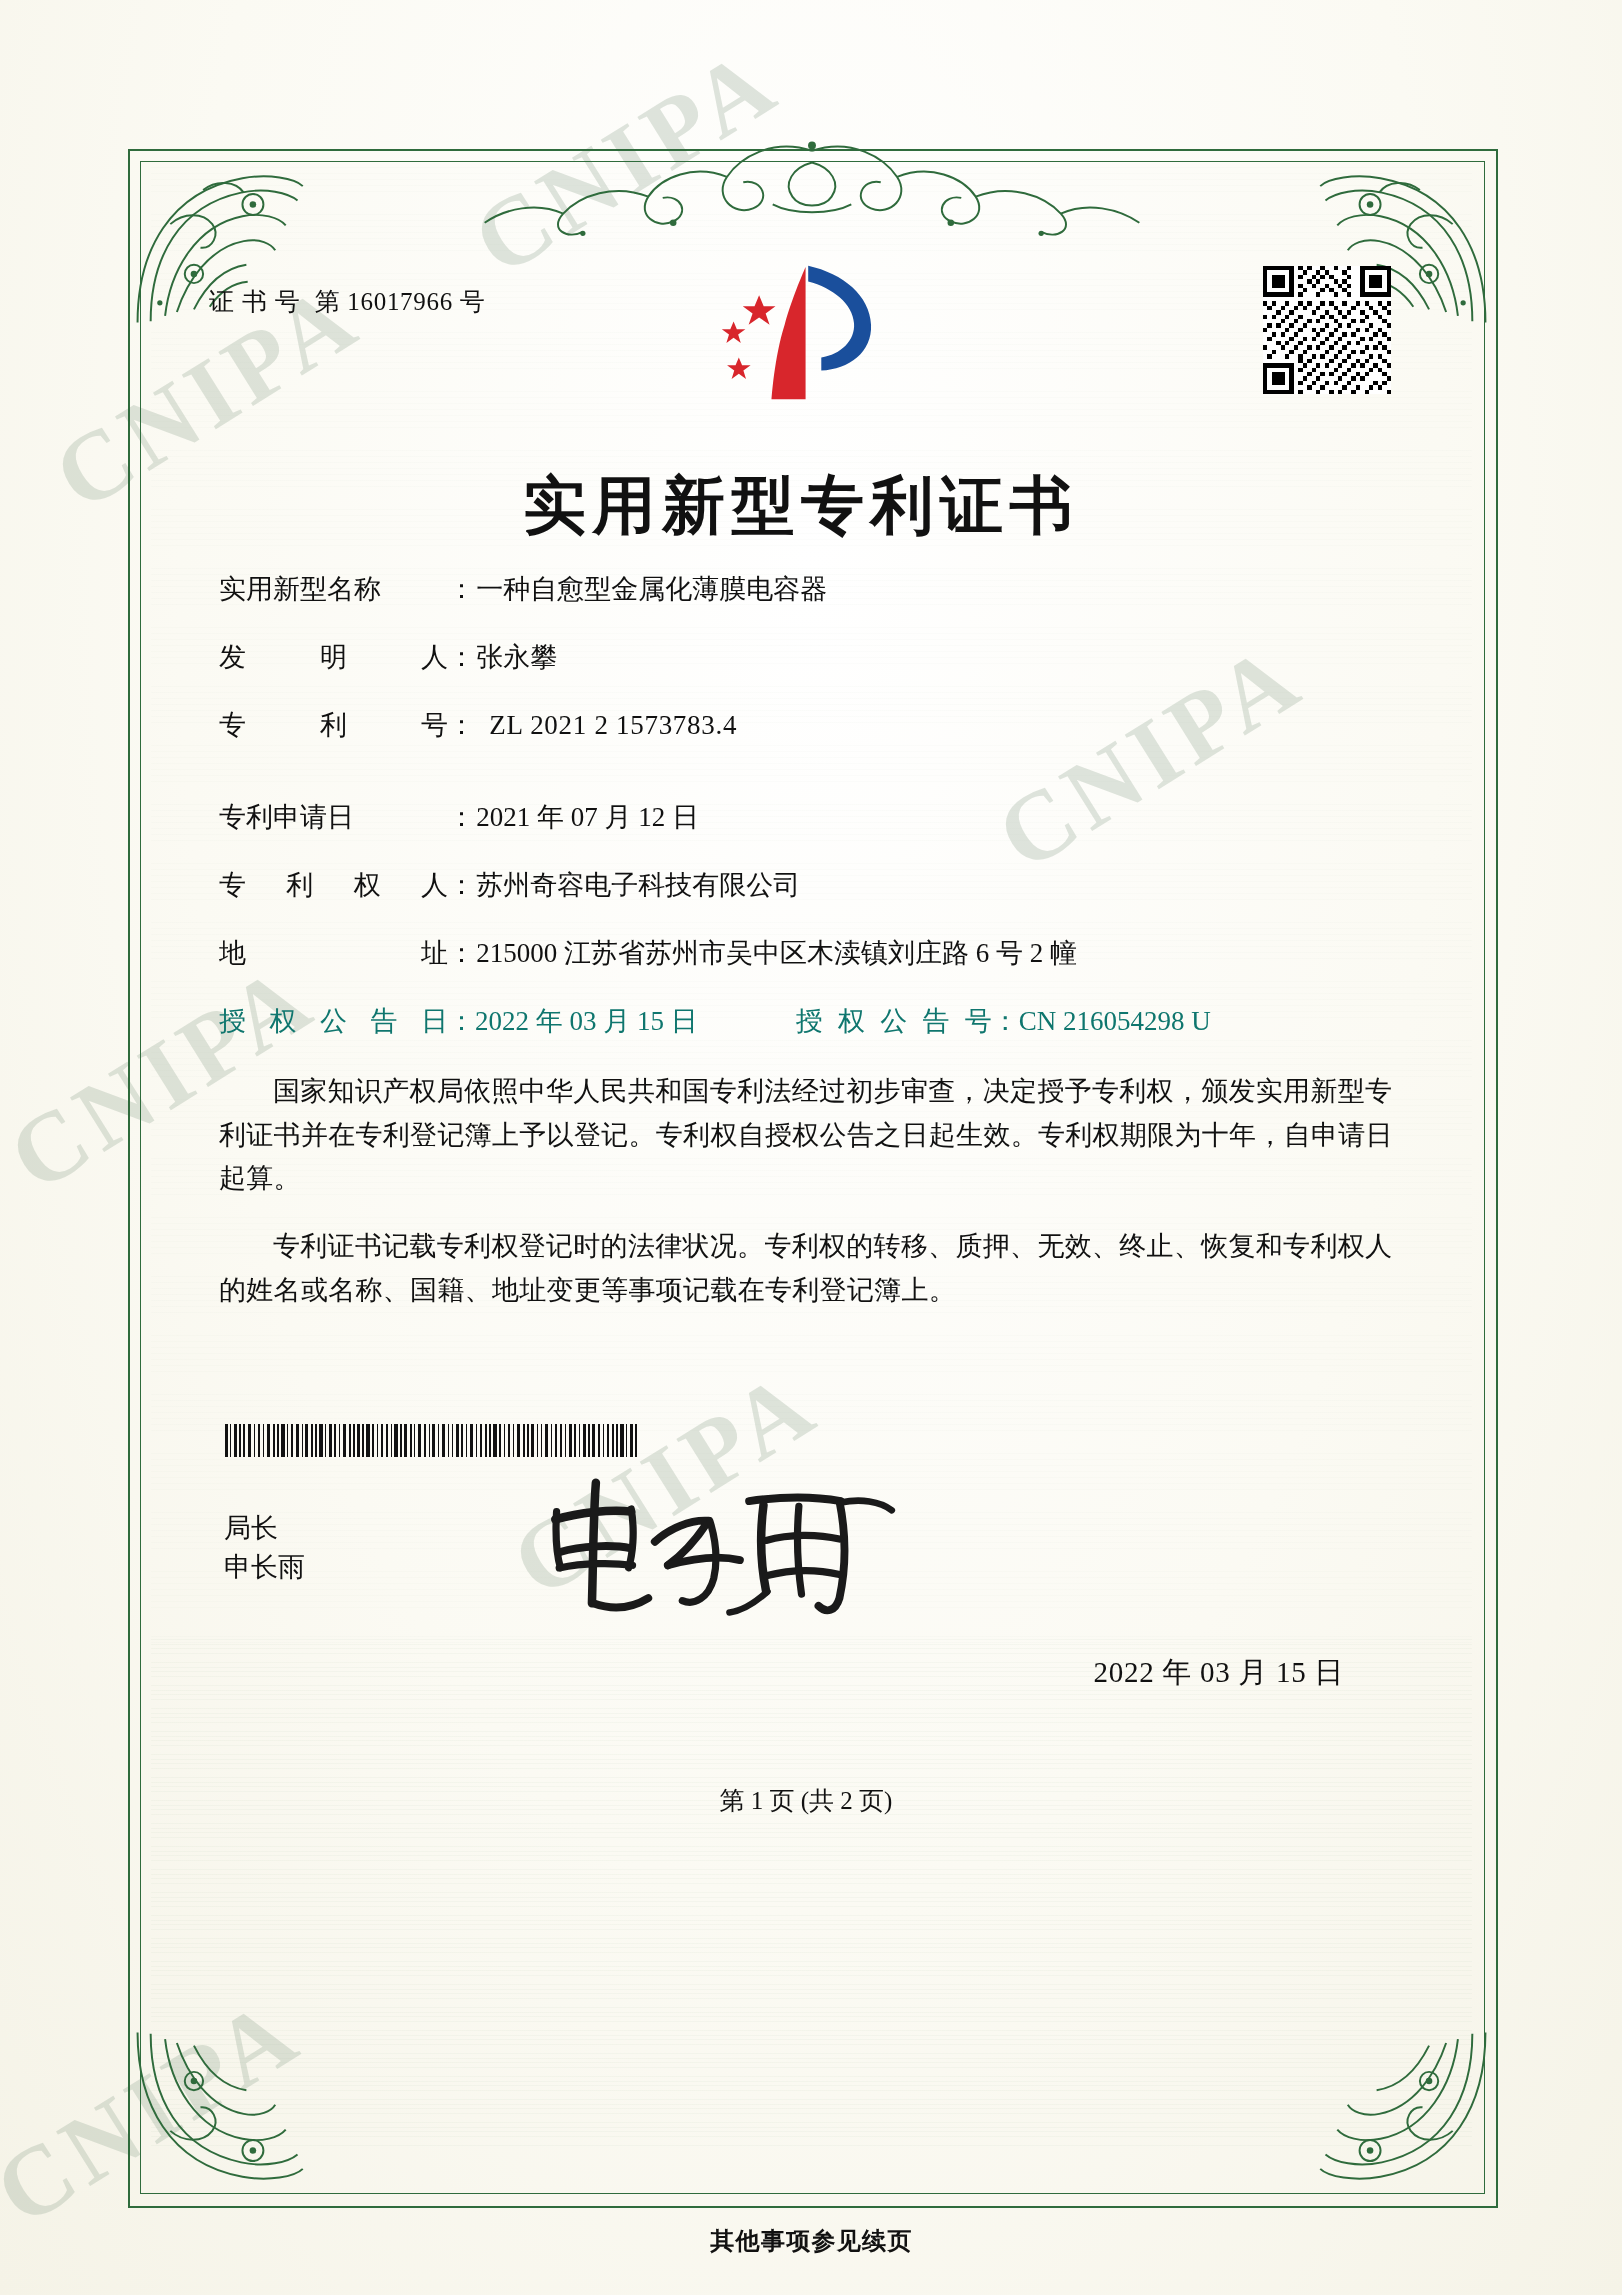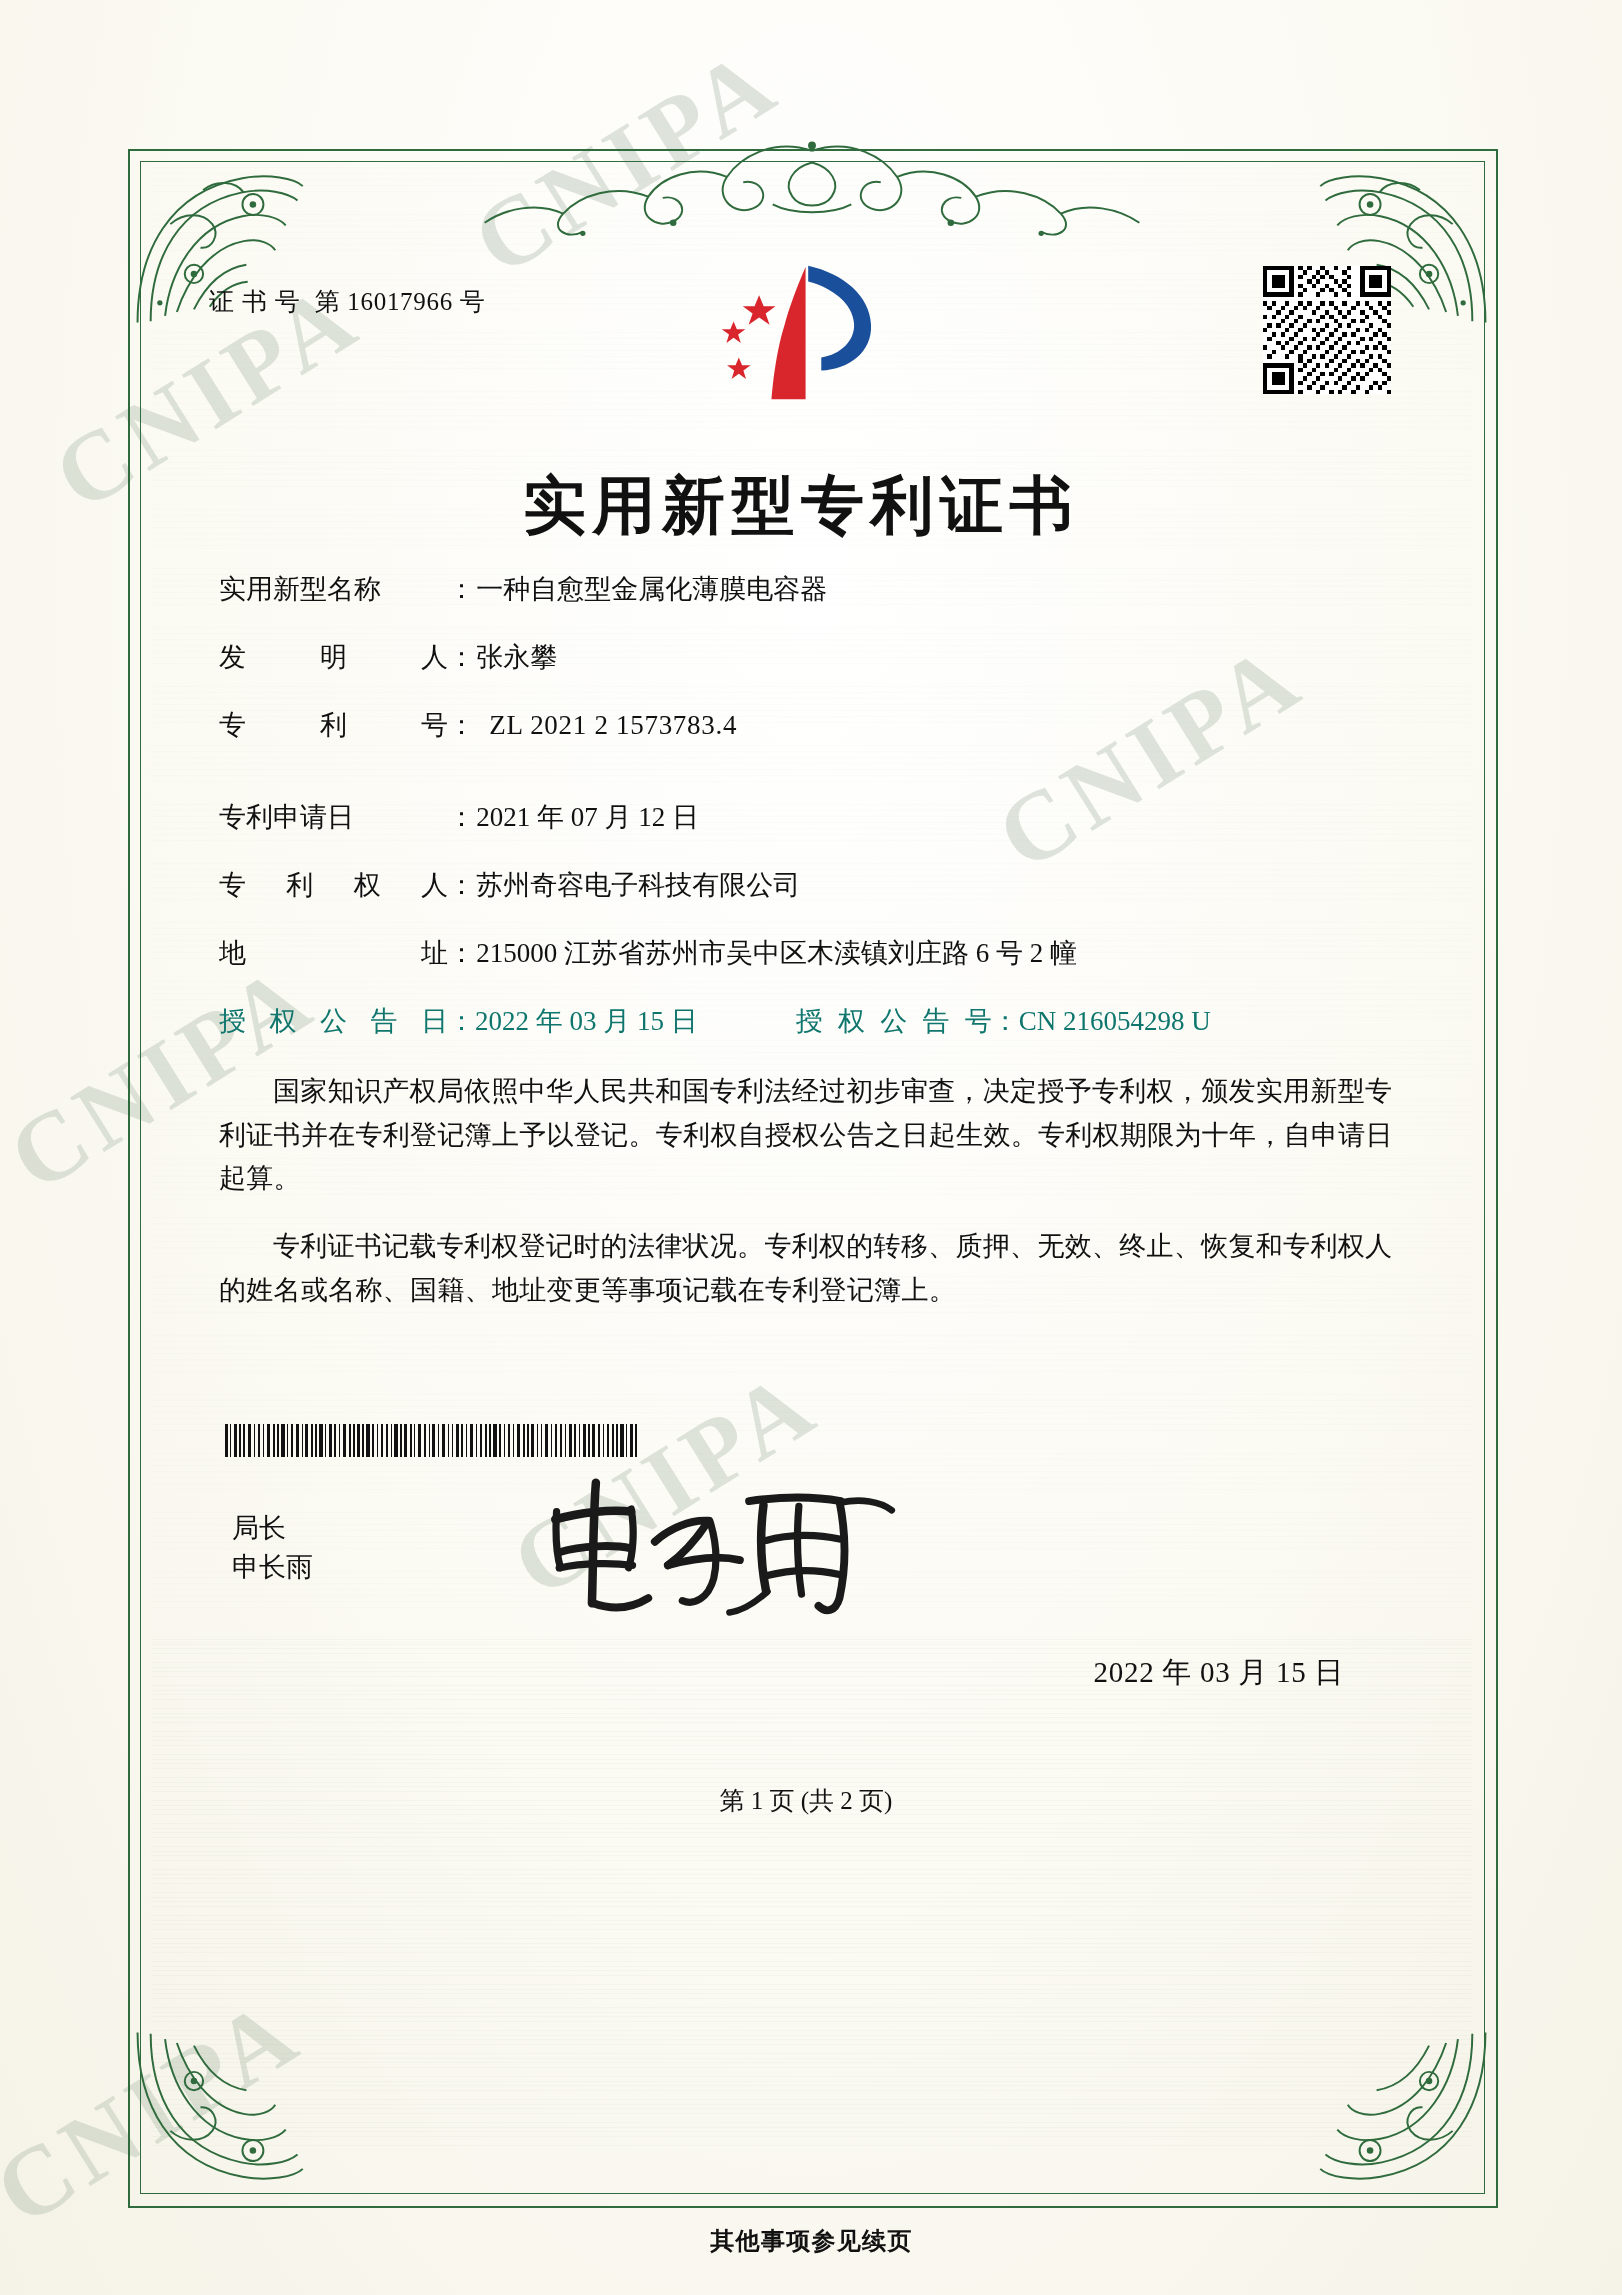--- a/index.html
+++ b/index.html
@@ -238,21 +238,20 @@
   }
   .barcode svg { display:block; width: 100%; height: 100%; }
 
   .sig-label {
     position: absolute;
     left: 84px;
     top: 1348px;
     font-size: 27px;
     line-height: 1.45;
     color: #111;
-    margin-left: 8px;
   }
 
   .signature {
     position: absolute;
     left: 393px;
     top: 1302px;
     width: 406px;
     height: 164px;
   }
   .signature svg { display: block; width: 100%; height: 100%; }

